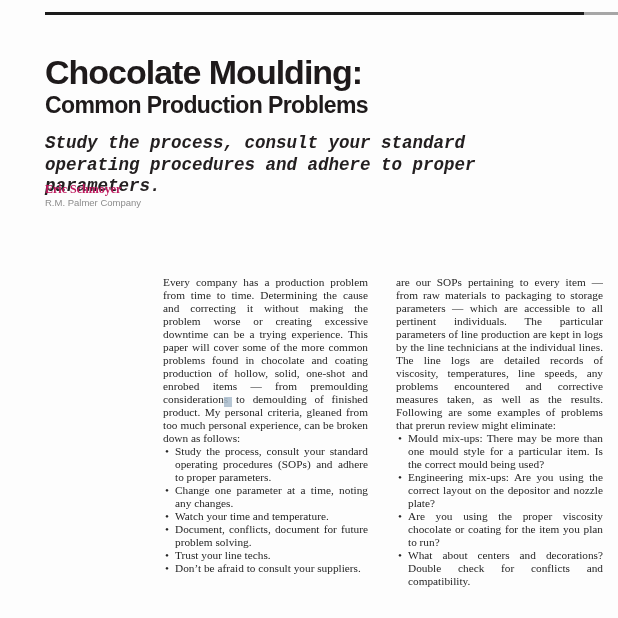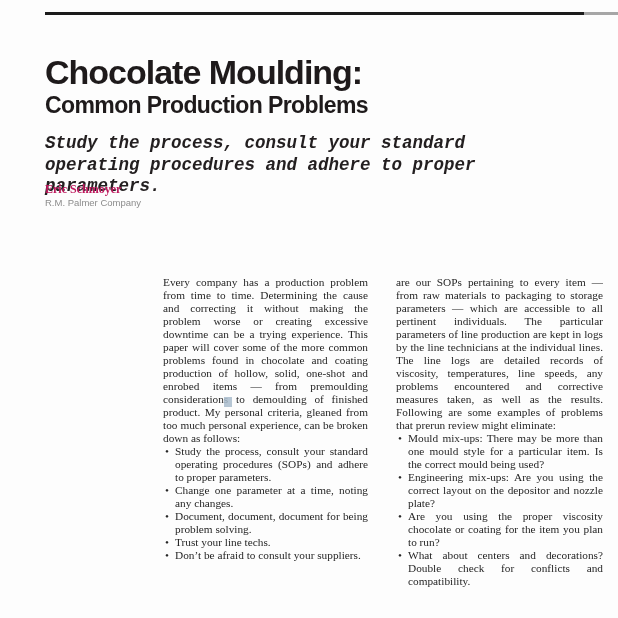--- a/index.html
+++ b/index.html
@@ -60,21 +60,22 @@
   <p class="subtitle">Study the process, consult your standard operating procedures and adhere to proper parameters.</p>
 
   <div class="author">Eric Schmoyer</div>
   <div class="affiliation">R.M. Palmer Company</div>
 
 
   <div class="col col1">
     <p>Every company has a production problem from time to time. Determining the cause and correcting it without making the problem worse or creating excessive downtime can be a trying experience. This paper will cover some of the more common problems found in chocolate and coating production of hollow, solid, one-shot and enrobed items — from premoulding considerations to demoulding of finished product. My personal criteria, gleaned from too much personal experience, can be broken down as follows:</p>
     <div class="bullet">Study the process, consult your standard operating procedures (SOPs) and adhere to proper parameters.</div>
     <div class="bullet">Change one parameter at a time, noting any changes.</div>
-    <div class="bullet">Document, document, document for being problem solving.</div>
+    <div class="bullet">Watch your time and temperature.</div>
+    <div class="bullet">Document, conflicts, document for future problem solving.</div>
     <div class="bullet">Trust your line techs.</div>
     <div class="bullet">Don’t be afraid to consult your suppliers.</div>
 
   </div>
 
   <div class="col col2">
     <p>are our SOPs pertaining to every item — from raw materials to packaging to storage parameters — which are accessible to all pertinent individuals. The particular parameters of line production are kept in logs by the line technicians at the individual lines. The line logs are detailed records of viscosity, temperatures, line speeds, any problems encountered and corrective measures taken, as well as the results. Following are some examples of problems that prerun review might eliminate:</p>
     <div class="bullet">Mould mix-ups: There may be more than one mould style for a particular item. Is the correct mould being used?</div>
     <div class="bullet">Engineering mix-ups: Are you using the correct layout on the depositor and nozzle plate?</div>
     <div class="bullet">Are you using the proper viscosity chocolate or coating for the item you plan to run?</div>

